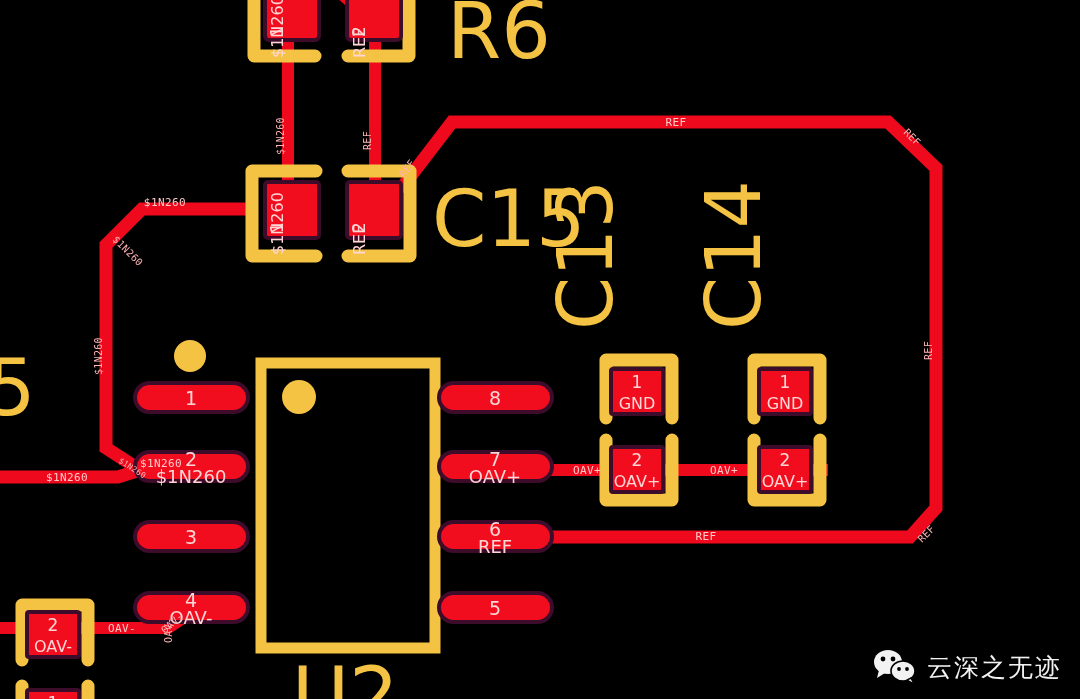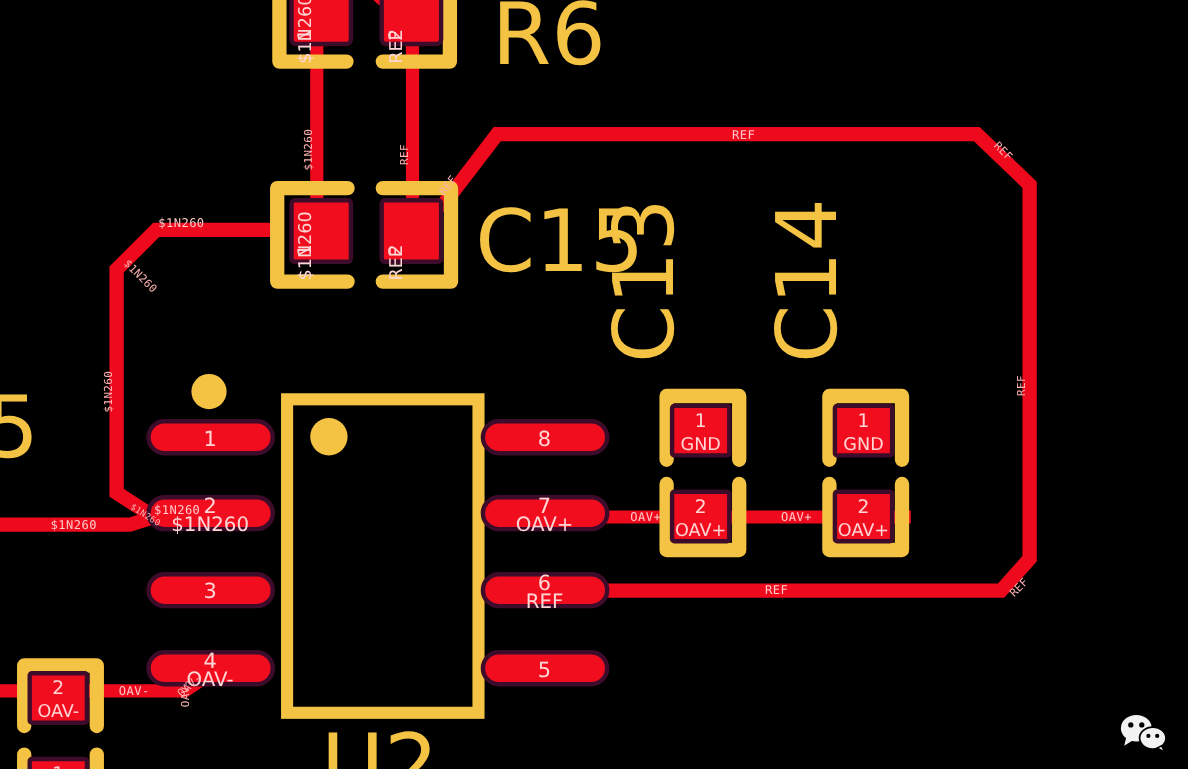--- a/index.html
+++ b/index.html
@@ -269,15 +269,16 @@
     <svg class="wechat-glyph" width="44" height="36" viewBox="0 0 44 36">
       <ellipse cx="15" cy="13" rx="14" ry="12" fill="#f2f2f2"></ellipse>
       <path d="M6,21 L4,29 L12,24 Z" fill="#f2f2f2"></path>
       <circle cx="10" cy="10" r="2.4" fill="#000"></circle>
       <circle cx="20" cy="10" r="2.4" fill="#000"></circle>
       <ellipse cx="30" cy="22" rx="12" ry="10" fill="#f2f2f2" stroke="#000" stroke-width="1.6"></ellipse>
       <path d="M38,29 L41,35 L34,31 Z" fill="#f2f2f2" stroke="#000" stroke-width="1.4"></path>
       <circle cx="26" cy="20" r="1.9" fill="#000"></circle>
       <circle cx="34" cy="20" r="1.9" fill="#000"></circle>
     </svg>
+    <span class="wm-text">云深之无迹</span>
   </div>
 
 </div>
 
 </body></html>

